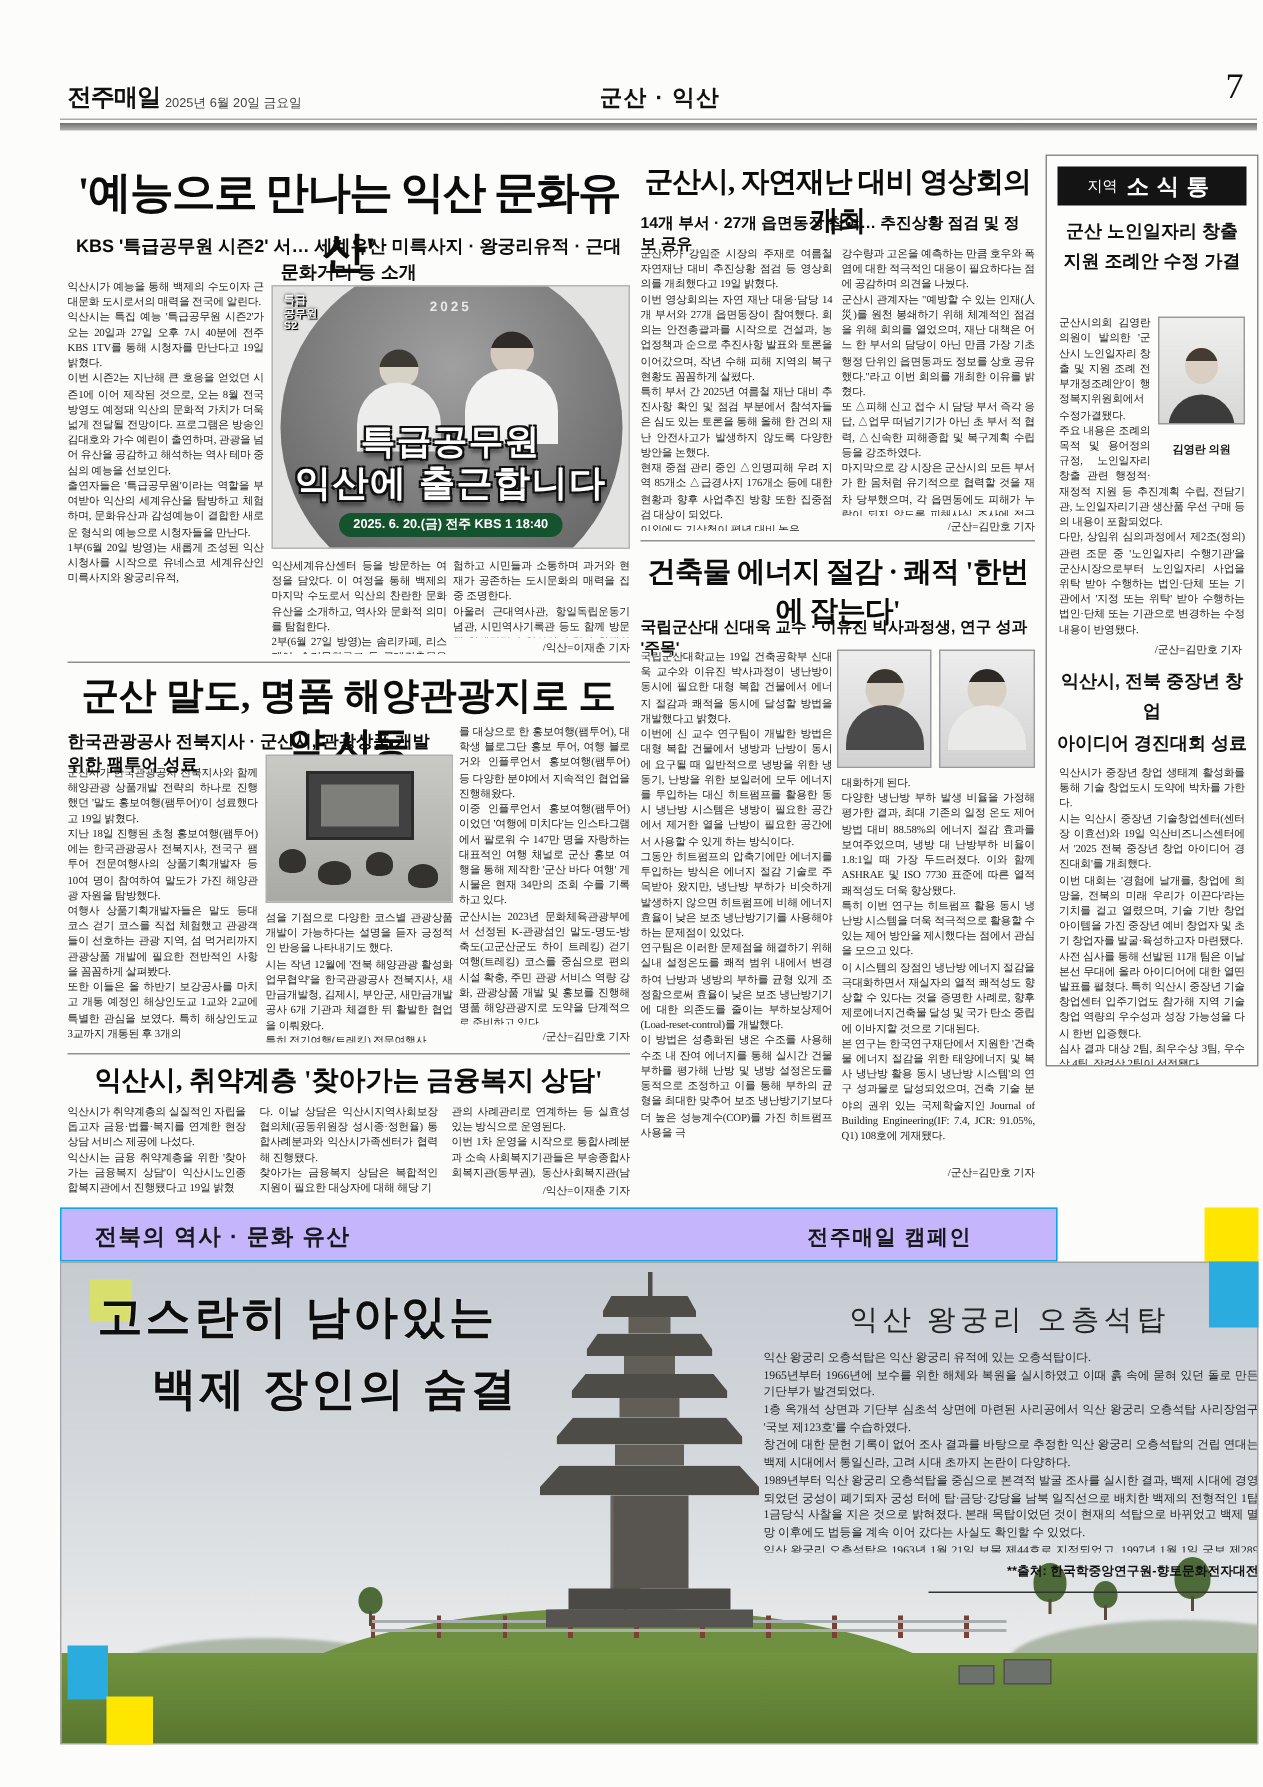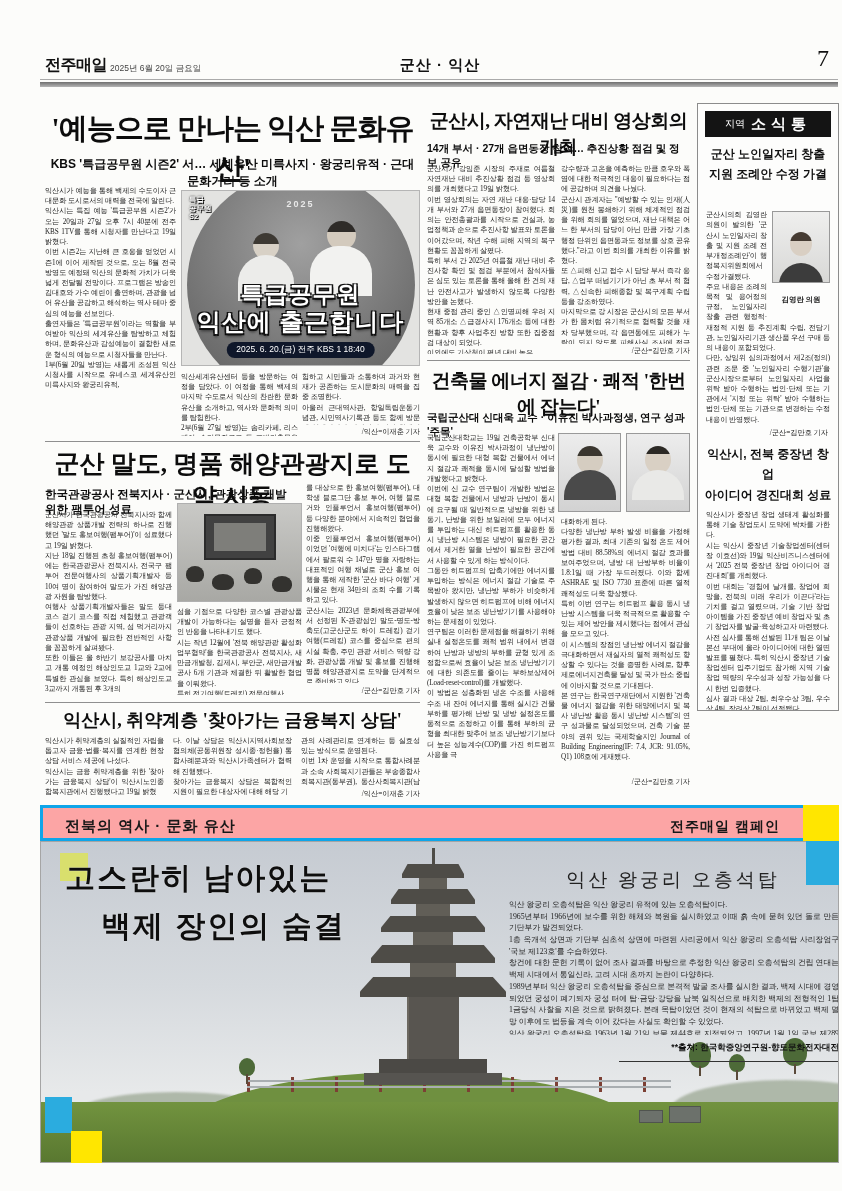--- a/index.html
+++ b/index.html
@@ -39,22 +39,22 @@
     text-shadow:0 0 2px #000, 1px 1px 0 #000; }
   .fig { position:absolute; }
   .fig-head { width:26px; height:26px; border-radius:50%; background:linear-gradient(#3d3933 44%, #d8d1c6 44%); margin:0 auto; }
   .fig-body { width:56px; height:46px; border-radius:28px 28px 0 0; background:#ececea; margin-top:-4px; }
   .fig.f2 .fig-head { width:29px; height:29px; background:linear-gradient(#2e2b28 38%, #d3cabd 38%); }
   .fig.f2 .fig-body { width:62px; height:50px; background:#f2f2f0; }
   .promo-title { position:absolute; left:0; right:0; text-align:center; color:#fff; font-weight:900; letter-spacing:1px;
     text-shadow:-1.5px -1.5px 0 #101010, 1.5px -1.5px 0 #101010, -1.5px 1.5px 0 #101010, 1.5px 1.5px 0 #101010, 0 3px 3px rgba(0,0,0,.6); }
   .pt1 { top:88px; font-size:23px; }
   .pt2 { top:115px; font-size:24px; }
-  .promo-sched { position:absolute; left:50%; bottom:7px; transform:translateX(-50%); background:#0f172a; color:#fff;
-    font-size:8.5px; font-weight:400; padding:2px 10px; border-radius:9px; white-space:nowrap; }
+  .promo-sched { position:absolute; left:50%; bottom:7px; transform:translateX(-50%); background:#14532d; color:#fff;
+    font-size:8.5px; font-weight:700; padding:2px 10px; border-radius:9px; white-space:nowrap; }
 
   
   .portrait { position:absolute; border:1px solid #9a9a9a; background:linear-gradient(#ededed,#d2d2d2); overflow:hidden; }
   .sil-head { width:26px; height:28px; border-radius:50%; margin:12px auto 0; background:linear-gradient(#3a362f 34%, #d5cdc1 34%); }
   .sil-body { width:52px; height:30px; border-radius:26px 26px 0 0; margin:-4px auto 0; background:#4a4a4a; }
   .portrait.light .sil-head { background:linear-gradient(#2c2925 30%, #d9d0c4 30%); }
   .portrait.light .sil-body { background:#e9e9e7; }
 
   
   .tour-photo { left:177px; top:503px; width:125px; height:99px; background:linear-gradient(#c9c9c6,#a8a8a4); border:1px solid #b0b0b0; overflow:hidden; }
@@ -73,21 +73,21 @@
   .sb-body.b1 { max-height:296px; }
   .sb-body.b2 { max-height:240px; }
   .sb-byline { text-align:right; margin:3px 10px 5px; font-family:"Liberation Serif", serif; font-size:7.2px; }
   .sb-photo-wrap { float:right; width:58px; margin:1px 0 3px 5px; }
   .sb-photo { height:72px; border:1px solid #999; background:linear-gradient(#efefee,#d8d8d6); overflow:hidden; }
   .sb-photo .sil-head { width:22px; height:24px; margin-top:10px; background:linear-gradient(#453b32 36%, #d9cfc3 36%); }
   .sb-photo .sil-body { width:44px; height:26px; background:#3c3c3c; }
   .sb-caption { text-align:center; font-size:7.5px; font-weight:700; margin-top:2px; }
 
   
-  .banner-bar { left:40px; top:805px; width:799px; height:36px; background:#fca5a5; border:3px solid #0ea5e9; }
+  .banner-bar { left:40px; top:805px; width:665px; height:36px; background:#c4b5fd; border:1px solid #0ea5e9; }
   .bar-left { position:absolute; left:22px; top:9px; font-size:15px; font-weight:800; letter-spacing:1px; color:#181818; }
   .bar-right { position:absolute; right:56px; top:10px; font-size:14px; font-weight:800; letter-spacing:1px; color:#181818; }
   .photo { left:40px; top:841px; width:799px; height:322px; border:1px solid #a5a5a5; overflow:hidden;
     background:linear-gradient(180deg,#c6cbd2 0%, #d6dade 45%, #e7e9ea 78%); }
   .hill { position:absolute; border-radius:50%; background:#9ca894; opacity:.75; filter:blur(1px); }
   .grass { position:absolute; left:-4px; bottom:0; width:810px; height:60px; background:linear-gradient(#72933f,#597830); }
   .mound { position:absolute; left:128px; top:230px; width:486px; height:80px; border-radius:55% 55% 0 0/100% 100% 0 0; background:#6f9040; }
   .fence { position:absolute; left:206px; top:235px; width:424px; height:15px;
     background:repeating-linear-gradient(90deg,#7c4034 0 3px, transparent 3px 44px); }
   .rail { position:absolute; left:0; width:100%; height:1.5px; background:#a9aeb1; }

